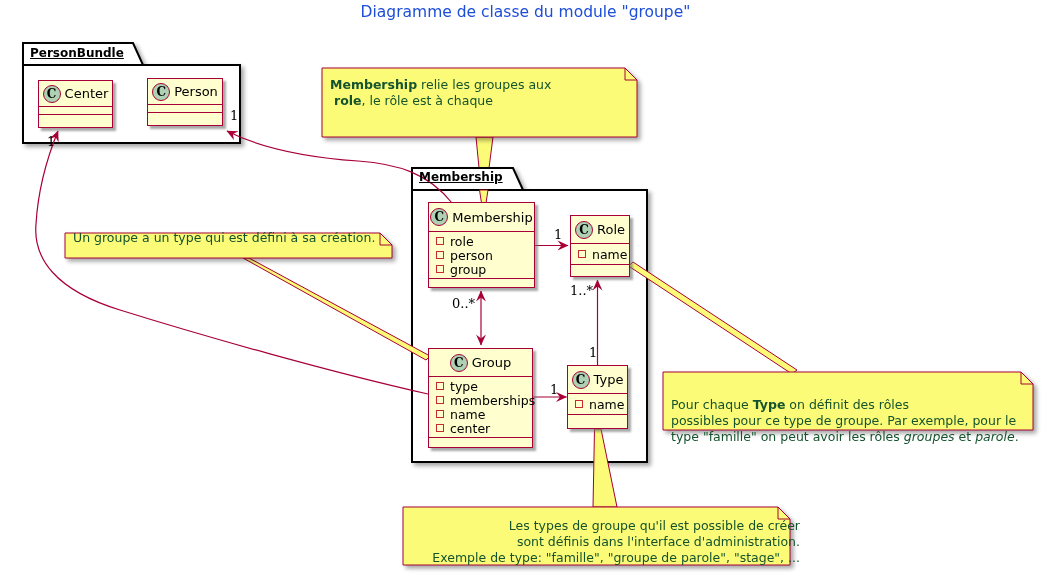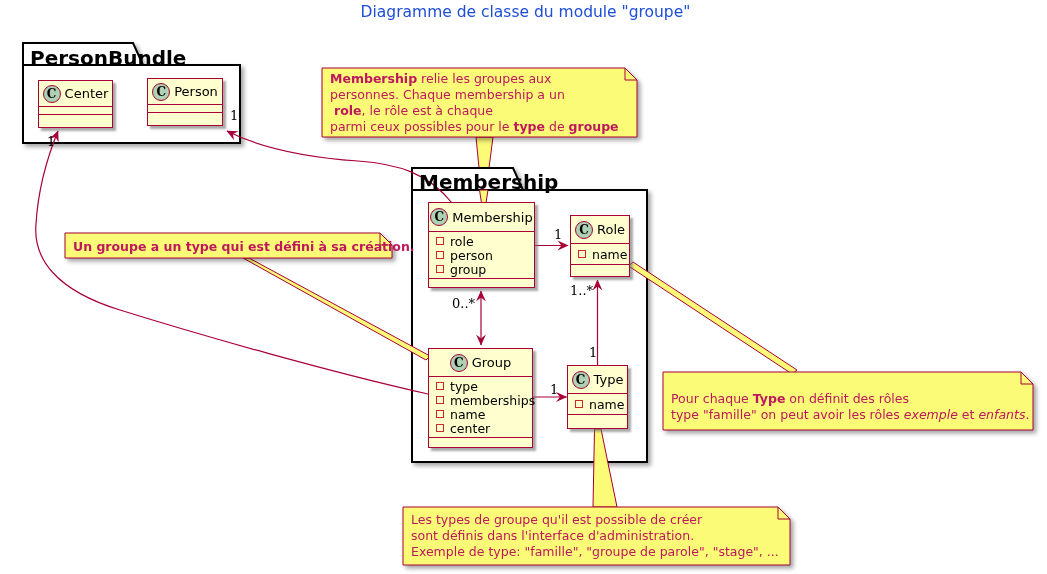--- a/index.html
+++ b/index.html
@@ -1,21 +1,21 @@
 <!DOCTYPE html>
 <html><head>
 <meta charset="utf-8">
 <style>
   html,body{margin:0;padding:0;background:#fff;}
   .canvas{position:relative;width:1047px;height:574px;background:#ffffff;
           font-family:"DejaVu Sans",sans-serif;color:#000;overflow:hidden;}
   .layer{position:absolute;left:0;top:0;}
   .diagram-title{position:absolute;left:2px;top:3px;width:100%;text-align:center;
                  font-size:15.5px;color:#1d4ed8;}
-  .pkg-label{position:absolute;font-weight:bold;font-size:20px;white-space:nowrap;}
+  .pkg-label{position:absolute;font-weight:bold;font-size:12px;white-space:nowrap;text-decoration:underline;}
 
   .cls{position:absolute;background:#FEFECE;border:1.5px solid #A80036;
        box-sizing:border-box;display:flex;flex-direction:column;
        box-shadow:3px 3px 2px rgba(110,110,110,0.6);}
   .row-title{display:flex;align-items:center;justify-content:center;gap:4px;
              border-bottom:1.5px solid #A80036;padding:0 3px;font-size:13px;
              white-space:nowrap;flex:0 0 auto;box-sizing:border-box;}
   .spot{flex:0 0 auto;width:18px;height:18px;border-radius:50%;background:#ADD1B2;
         border:1.5px solid #A80036;display:flex;align-items:center;justify-content:center;
         font-family:"DejaVu Serif",serif;font-weight:bold;font-size:12px;box-sizing:border-box;}
@@ -30,28 +30,28 @@
   #cls-center .attrs,#cls-person .attrs{height:8px;padding:0;}
   #cls-membership{left:428px;top:202px;width:107px;height:86px;}
   #cls-membership .row-title{height:29px;}
   #cls-role{left:570px;top:215px;width:60px;height:62px;}
   #cls-role .row-title,#cls-type .row-title{height:28px;}
   #cls-role .attrs,#cls-type .attrs{padding:3px 0;}
   #cls-group{left:428px;top:348px;width:105px;height:100px;}
   #cls-group .row-title{height:28px;}
   #cls-type{left:567px;top:365px;width:61px;height:64px;}
 
-  .note-text{position:absolute;font-size:12.5px;line-height:16px;color:#be185d;padding:3px 8px;box-sizing:border-box;}
+  .note-text{position:absolute;font-size:12.5px;line-height:16px;color:#14532d;padding:3px 8px;box-sizing:border-box;margin-top:6px;}
   .note-line{white-space:pre;}
   .b{font-weight:bold;}
   .i{font-style:italic;}
   #note-mem-text{left:322px;top:68px;width:315px;}
-  #note-groupe-text{left:65px;top:235px;width:327px;padding-top:4px;font-weight:bold;}
+  #note-groupe-text{left:65px;top:220px;width:327px;padding-top:4px;}
   #note-type-text{left:663px;top:372px;width:370px;padding-top:19px;}
-  #note-types-text{left:403px;top:507px;width:387px;padding-top:5px;}
+  #note-types-text{left:421px;top:507px;width:387px;padding-top:5px;text-align:right;}
 
   .mult{position:absolute;font-family:"DejaVu Serif",serif;font-size:13px;color:#000;white-space:nowrap;}
 </style>
 </head>
 <body>
 
 <div class="canvas">
 
   <div class="diagram-title">Diagramme de classe du module "groupe"</div>
 
@@ -197,32 +197,31 @@
       <div class="attr">
         <span class="sq"></span>
         <span>name</span>
       </div>
     </div>
     <div class="methods"></div>
   </div>
 
   <div class="note-text" id="note-mem-text">
     <div class="note-line"><span class="b">Membership</span><span> relie les groupes aux</span></div>
-    <div class="note-line"><span>personnes. Chaque membership a un</span></div>
     <div class="note-line"><span> </span><span class="b">role</span><span>, le rôle est à chaque</span></div>
-    <div class="note-line"><span>parmi ceux possibles pour le </span><span class="b">type</span><span> de </span><span class="b">groupe</span></div>
   </div>
 
   <div class="note-text" id="note-groupe-text">
     <div class="note-line"><span>Un groupe a un type qui est défini à sa création.</span></div>
   </div>
 
   <div class="note-text" id="note-type-text">
     <div class="note-line"><span>Pour chaque </span><span class="b">Type</span><span> on définit des rôles</span></div>
-    <div class="note-line"><span>type "famille" on peut avoir les rôles </span><span class="i">exemple</span><span> et </span><span class="i">enfants</span><span>.</span></div>
+    <div class="note-line"><span>possibles pour ce type de groupe. Par exemple, pour le</span></div>
+    <div class="note-line"><span>type "famille" on peut avoir les rôles </span><span class="i">groupes</span><span> et </span><span class="i">parole</span><span>.</span></div>
   </div>
 
   <div class="note-text" id="note-types-text">
     <div class="note-line"><span>Les types de groupe qu'il est possible de créer</span></div>
     <div class="note-line"><span>sont définis dans l'interface d'administration.</span></div>
     <div class="note-line"><span>Exemple de type: "famille", "groupe de parole", "stage", ...</span></div>
   </div>
 
   <span class="mult" style="left:554px;top:227px;">1</span>
   <span class="mult" style="left:452px;top:296px;">0..*</span>

